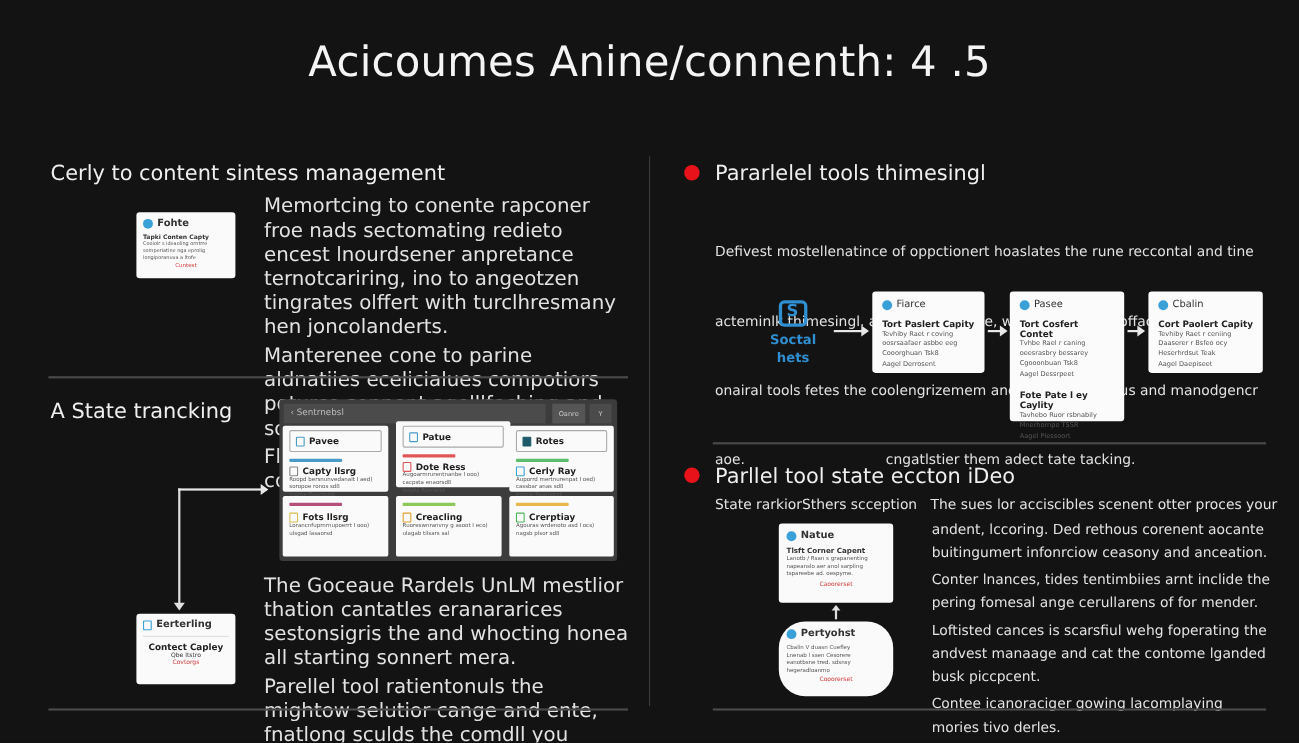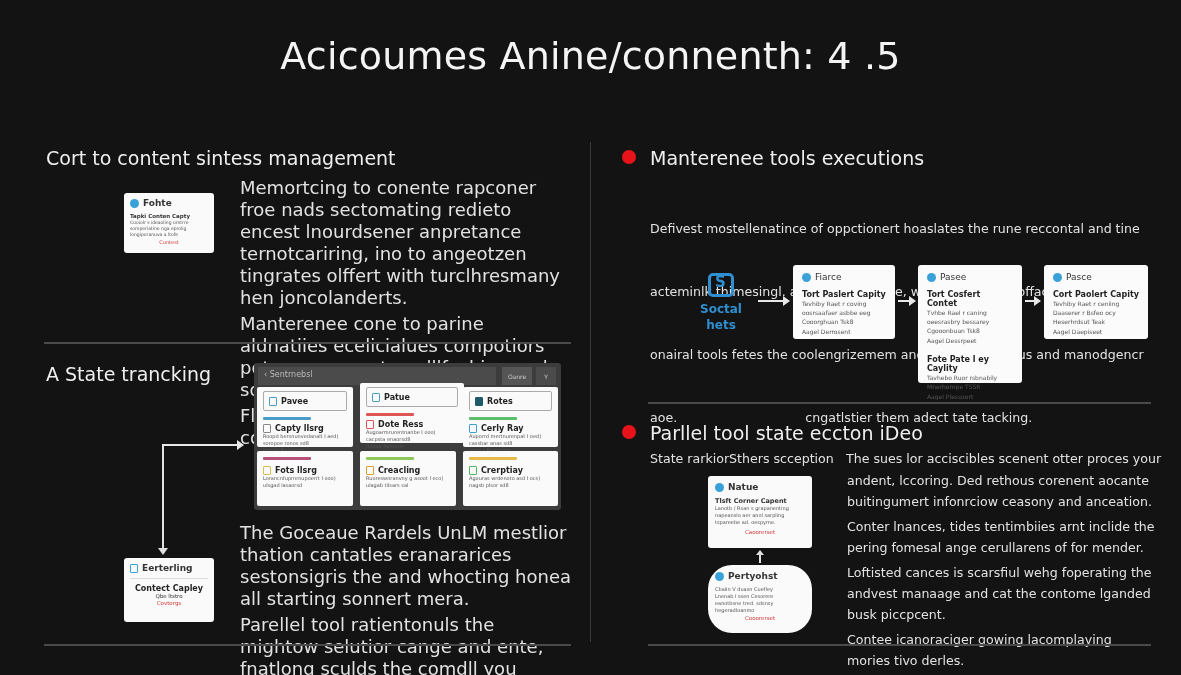--- a/index.html
+++ b/index.html
@@ -42,21 +42,21 @@
   .social-icon::after { content: "S"; position: absolute; left: 4px; top: -3px; font-size: 15px; font-weight: bold; color: #2f8fd0; }
   .social-label { font-size: 12px; color: #2f8fd0; text-align: center; line-height: 16px; font-weight: bold; }
 </style>
 </head>
 <body>
 
 <div class="abs title">Acicoumes Anine/connenth: 4 .5</div>
 
 <div class="abs vr" style="left:590px; top:142px; height:500px;"></div>
 
-<div class="abs sec-title" style="left:46px; top:147px;">Cort to content sintess management</div>
+<div class="abs sec-title" style="left:46px; top:147px;">Cerly to content sintess management</div>
 
 <div class="abs card" style="left:124px; top:193px; width:90px; height:60px; padding:5px 6px;">
   <div class="ch">
       <span class="ic-circle"></span>
       <span>Fohte</span>
     </div>
   <div class="ln" style="margin-top:4px;font-weight:bold;color:#333;font-size:5.5px;">Tapki Conten Capty</div>
   <div class="ln" style="font-size:4.5px;line-height:6px;">Cooiolr s ideaoling orntrre</div>
   <div class="ln" style="font-size:4.5px;line-height:6px;">somperiatine nga eprolig</div>
   <div class="ln" style="font-size:4.5px;line-height:6px;">longiporanuva a ltofe</div>
@@ -165,21 +165,21 @@
 </div>
 
 <div class="abs para" style="left:240px; top:522px; width:332px;">
   <p>The Goceaue Rardels UnLM mestlior thation cantatles eranararices sestonsigris the and whocting honea all starting sonnert mera.</p>
   <p>Parellel tool ratientonuls the mightow selutior cange and ente, fnatlong sculds the comdll you conecttiong arawers a of try or sess metallimencl gaps arcotter by itichondaneoction.</p>
 </div>
 
 <div class="abs hr" style="left:44px; top:644px; width:527px;"></div>
 
 <div class="abs dot" style="left:622px; top:150px;"></div>
-<div class="abs sec-title" style="left:650px; top:147px;">Manterenee tools executions</div>
+<div class="abs sec-title" style="left:650px; top:147px;">Pararlelel tools thimesingl</div>
 
 <div class="abs para" style="left:650px; top:176px; width:510px; font-size:12.6px; line-height:21px; white-space:pre;">
   <div>Defivest mostellenatince of oppctionert hoaslates the rune reccontal and tine</div>
   <div>acteminlk thimesingl. adt masncerauice, wtre theressorts offactie for gromion.</div>
   <div>onairal tools fetes the coolengrizemem and apsicy eccoudus and manodgencr</div>
   <div>aoe.                                cngatlstier them adect tate tacking.</div>
 </div>
 
 <div class="abs" style="left:695px; top:273px; width:52px;">
   <div class="social-icon" style="margin-left:13px;"></div>
@@ -215,21 +215,21 @@
   <div class="ln" style="margin-top:1px;">Aagel Dessrpeet</div>
   <div class="sub2">Fote Pate l ey Caylity</div>
   <div class="ln">Tavhebo Ruor rsbnabily</div>
   <div class="ln">Mnerhornpe TSSR</div>
   <div class="ln" style="margin-top:1px;">Aagel Plessoort</div>
 </div>
 
 <div class="abs fcard" style="left:1044px; top:265px; width:104px; height:74px;">
   <div class="ch">
       <span class="ic-circle"></span>
-      <span>Pasce</span>
+      <span>Cbalin</span>
     </div>
   <div class="sub">Cort Paolert Capity</div>
   <div class="ln">Tevhiby Raet r ceniing</div>
   <div class="ln">Daaserer r Bsfeo ocy</div>
   <div class="ln">Heserhrdsut Teak</div>
   <div class="ln" style="margin-top:1px;">Aagel Daepiseet</div>
 </div>
 
 <div class="abs hr" style="left:648px; top:402px; width:503px;"></div>
 

